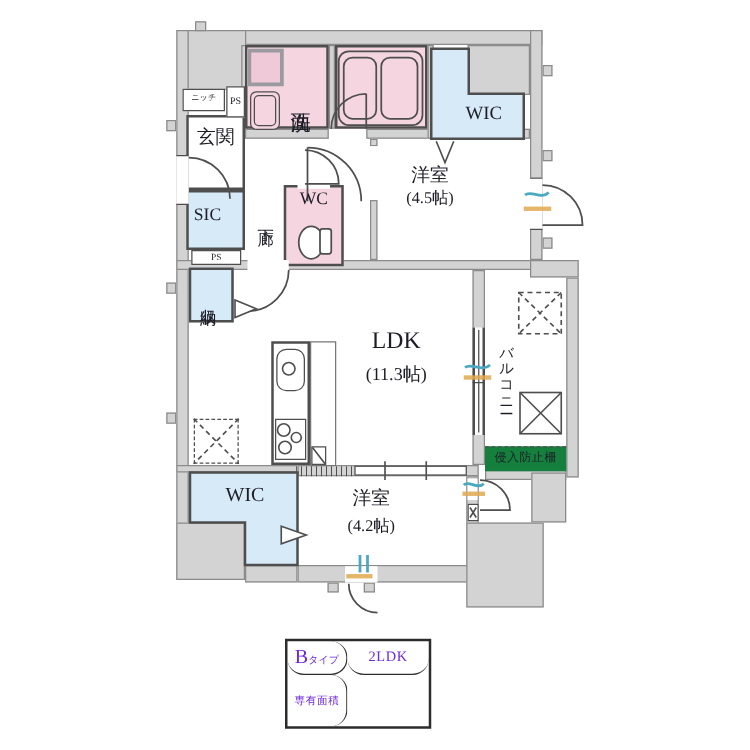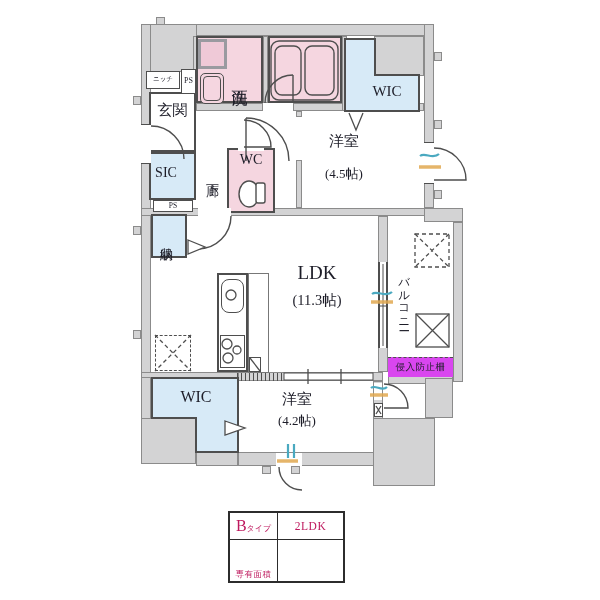--- a/index.html
+++ b/index.html
@@ -10,30 +10,30 @@
   .room{position:absolute;box-sizing:border-box;background:#ffffff;border:2px solid #4e4e4e;}
   .thin{border-width:1.5px;}
   .pink{background:#f5d6e0;}
   .blue{background:#d7eaf7;}
   .gap{position:absolute;background:#ffffff;}
   .win{position:absolute;background:#ffffff;border-left:2px solid #4e4e4e;border-right:2px solid #4e4e4e;box-sizing:border-box;}
   .lbl{position:absolute;text-align:center;line-height:1.15;color:#1d1d28;white-space:nowrap;}
   .v{writing-mode:vertical-rl;text-orientation:upright;letter-spacing:1px;white-space:normal;}
   .hatch{position:absolute;background:repeating-linear-gradient(90deg,#4e4e4e 0 1px,transparent 1px 4px);}
   .dashedbox{position:absolute;box-sizing:border-box;border:1.5px dashed #4e4e4e;}
-  .fence{position:absolute;box-sizing:border-box;background:#d946ef;border-top:1.5px dashed #4e4e4e;
+  .fence{position:absolute;box-sizing:border-box;background:#15803d;border-top:1.5px dashed #4e4e4e;
          display:flex;align-items:center;justify-content:center;}
   svg.overlay{position:absolute;left:0;top:0;pointer-events:none;}
   
   .spec{position:absolute;left:228px;top:511px;width:113px;height:68px;border:2px solid #2c2c2c;
         display:grid;grid-template-columns:48px 1fr;grid-template-rows:27px 1fr;background:#fff;}
   .spec .cell{box-sizing:border-box;border-right:1.5px solid #2c2c2c;border-bottom:1.5px solid #2c2c2c;
-        display:flex;flex-direction:column;align-items:center;justify-content:center;color:#be185d;}
+        display:flex;flex-direction:column;align-items:center;justify-content:center;color:#6d28d9;border-radius:13px;}
   .spec .cell.last-col{border-right:none;}
-  .spec .cell.last-row{border-bottom:none;justify-content:flex-end;}
+  .spec .cell.last-row{border-bottom:none;}
   .tletter{font-size:16px;} .tsuffix{font-size:8px;} .tval{font-size:11.5px;letter-spacing:.5px;text-align:right;}
   .alabel{font-size:8.5px;letter-spacing:.5px;} .aval{font-size:17px;line-height:1;} .aunit{font-size:9px;} .anote{font-size:9.5px;line-height:1.1;}
 </style>
 </head>
 <body>
 
 <div class="canvas">
 
   <div class="w" style="left:150px;top:24px;width:284px;height:12px"></div>
   <div class="w" style="left:150px;top:24px;width:47px;height:48px"></div>
@@ -176,21 +176,21 @@
   <div class="lbl" style="left:147px;top:75px;width:32px;font-size:6.5px">ニッチ</div>
   <div class="lbl" style="left:181px;top:76px;width:15px;font-size:8px">PS</div>
   <div class="lbl" style="left:150px;top:102px;width:45px;font-size:15px">玄関</div>
   <div class="lbl" style="left:151px;top:165px;width:30px;font-size:14px">SIC</div>
   <div class="lbl" style="left:153px;top:202px;width:40px;font-size:7.5px">PS</div>
   <div class="lbl v" style="left:204px;top:146px;height:56px;font-size:13px">廊下</div>
   <div class="lbl v" style="left:230px;top:50px;height:56px;font-size:16px">洗面</div>
   <div class="lbl" style="left:237px;top:152px;width:28px;font-size:14px">WC</div>
   <div class="lbl" style="left:358px;top:83px;width:58px;font-size:15px">WIC</div>
   <div class="lbl" style="left:314px;top:133px;width:60px;font-size:15px">洋室</div>
-  <div class="lbl" style="left:306px;top:167px;width:76px;font-size:13px">(4.5帖)</div>
+  <div class="lbl" style="left:306px;top:151px;width:76px;font-size:13px">(4.5帖)</div>
   <div class="lbl v" style="left:158px;top:219px;height:38px;font-size:13px">収納</div>
   <div class="lbl" style="left:287px;top:262px;width:60px;font-size:19px">LDK</div>
   <div class="lbl" style="left:277px;top:292px;width:80px;font-size:14.5px">(11.3帖)</div>
   <div class="lbl v" style="left:397px;top:252px;height:92px;font-size:11.5px">バルコニー</div>
   <div class="lbl" style="left:160px;top:388px;width:72px;font-size:16px">WIC</div>
   <div class="lbl" style="left:267px;top:391px;width:60px;font-size:15px">洋室</div>
   <div class="lbl" style="left:259px;top:414px;width:76px;font-size:13px">(4.2帖)</div>
 
   <div class="spec">
     <div class="cell">

